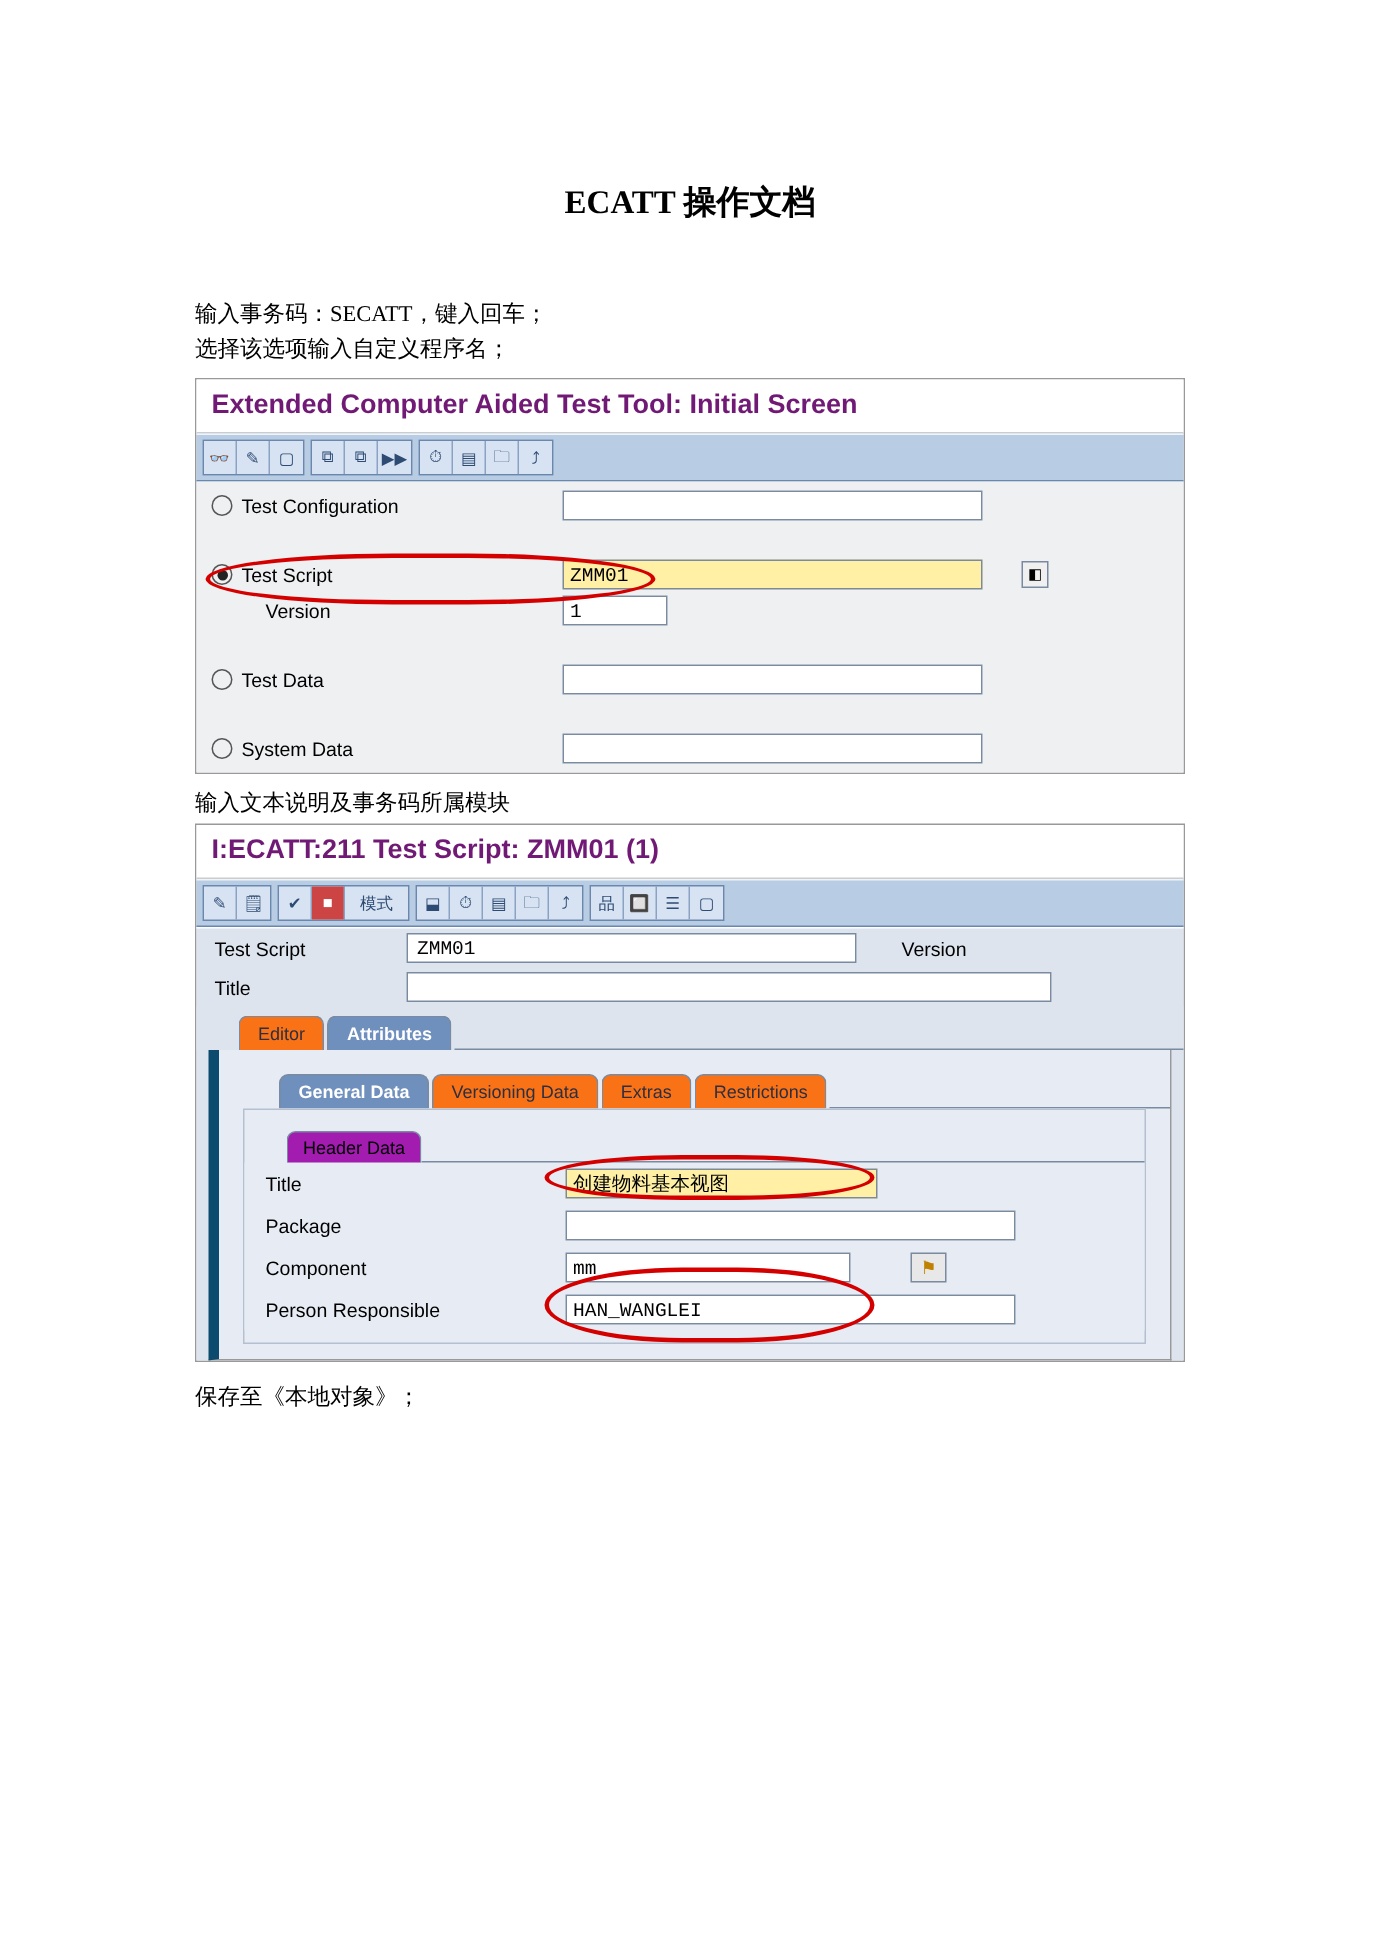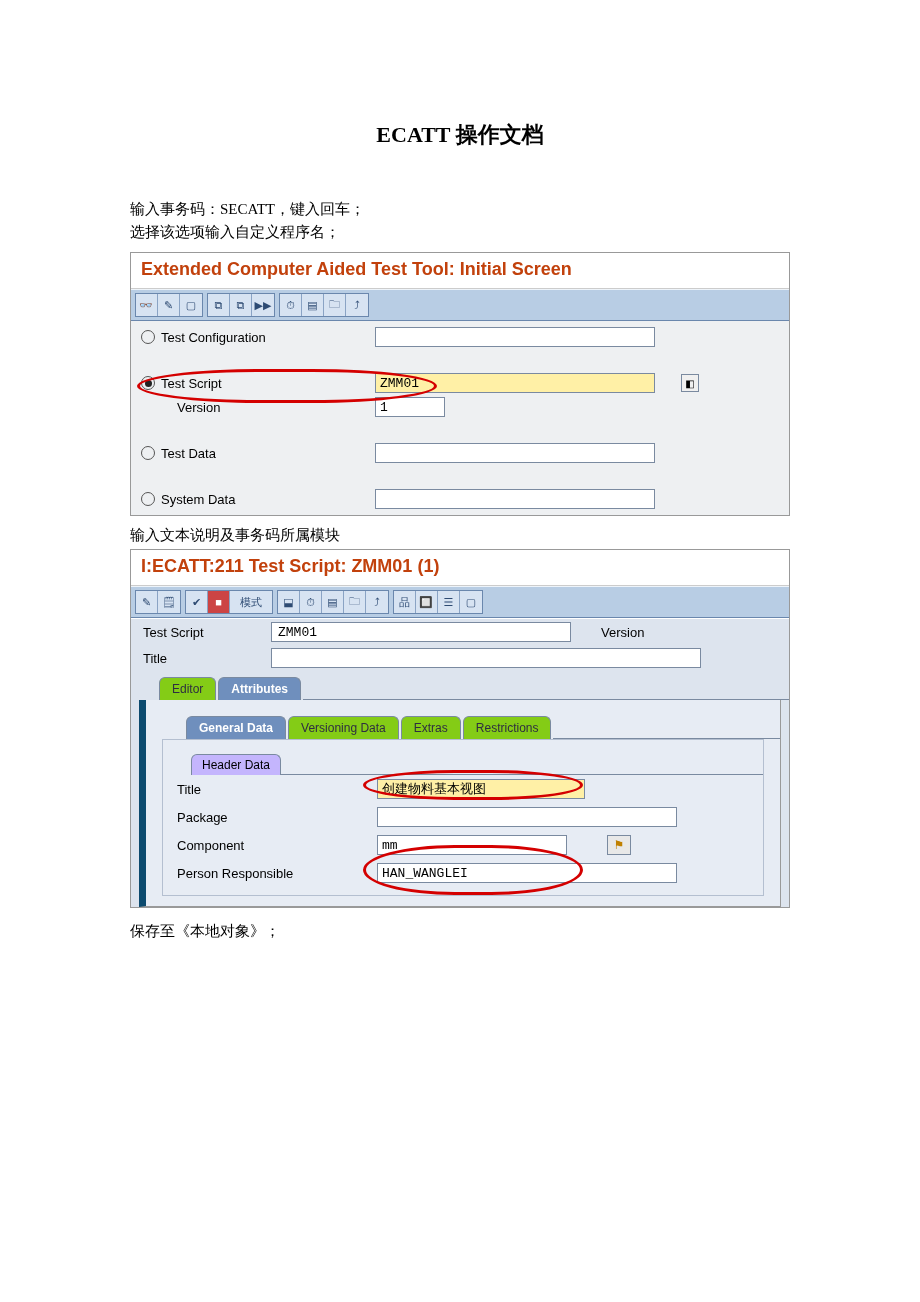--- a/index.html
+++ b/index.html
@@ -1,21 +1,21 @@
 <!DOCTYPE html>
 <html><head>
 <meta charset="utf-8">
 <style>
   * { box-sizing: border-box; }
   body { margin: 0; padding: 0; background: #fff; font-family: Arial, "Microsoft YaHei", sans-serif; width: 920px; }
   .page { padding: 120px 130px 60px 130px; }
   .doc-title { text-align: center; font-size: 22px; font-weight: bold; margin-bottom: 50px; font-family: "SimSun", serif; }
   .body-text { font-size: 15px; margin: 4px 0 2px 0; font-family: "SimSun", serif; }
   .sap-block { margin-top: 10px; border: 1px solid #999; }
-  .sap-title { color: #c2410c; font-weight: bold; font-size: 18px; padding: 6px 10px 8px 10px; font-family: Verdana, Arial, sans-serif; background: #fff; border-bottom: 1px solid #ccc; }
+  .sap-title { color: #701a75; font-weight: bold; font-size: 18px; padding: 6px 10px 8px 10px; font-family: Verdana, Arial, sans-serif; background: #fff; border-bottom: 1px solid #ccc; }
   .sap-toolbar { background: #b8cde4; border-top: 1px solid #eef4fa; border-bottom: 1px solid #6a87ad; padding: 3px 4px; display: flex; gap: 0; }
   .tb-group { display: flex; border: 1px solid #6a87ad; background: #d7e3f2; margin-right: 4px; }
   .tb-btn { width: 22px; height: 22px; display: inline-flex; align-items: center; justify-content: center; border-right: 1px solid #8aa3c4; font-size: 11px; color: #2e4b73; cursor: pointer; }
   .tb-btn:last-child { border-right: none; }
   .tb-wide { width: auto; padding: 0 10px; font-family: Liberation Serif, serif; }
   .sap-form { background: #eef0f2; padding: 2px 0; }
   .form-row { display: flex; align-items: center; padding: 4px 10px; gap: 24px; }
   .radio { width: 14px; height: 14px; border: 1px solid #555; border-radius: 50%; margin-right: 6px; display: inline-flex; align-items: center; justify-content: center; flex-shrink: 0; }
   .radio.sel::after { content: ''; width: 7px; height: 7px; background: #222; border-radius: 50%; }
   .fr-label { width: 210px; font-size: 13px; font-family: Verdana, Arial, sans-serif; display: flex; align-items: center; }
@@ -23,26 +23,26 @@
   .fr-highlight { background: #fff0a6; width: 280px; position: relative; }
   .fr-search { width: 18px; height: 18px; border: 1px solid #7a8aa0; background: #f0f0f0; display: inline-flex; align-items: center; justify-content: center; font-size: 10px; margin-left: 2px; }
   .spacer-row { height: 18px; }
   .circle-red { border: 3px solid #d40000; border-radius: 50% / 60%; position: absolute; pointer-events: none; }
   .sap-block2 { border-left: 7px solid #0c4a6e; border-right: 1px solid #999; border-bottom: 1px solid #999; }
   .pane { background: #dde4ee; border-top: 1px solid #fff; }
   .sub-row { display: flex; align-items: center; padding: 3px 12px; font-size: 13px; font-family: Verdana, Arial, sans-serif; }
   .sub-label { width: 128px; }
   .sub-field { background: #fff; border: 1px solid #7a8aa0; height: 20px; font-family: "Courier New", monospace; font-size: 13px; padding: 0 6px; display: inline-flex; align-items: center; width: 300px; }
   .tabstrip { display: flex; align-items: flex-end; padding: 6px 0 0 28px; background: #dde4ee; position:relative; }
-  .tab { font-size: 12px; padding: 4px 12px; border: 1px solid #7a8aa0; border-bottom: none; background: #84cc16; margin-right: 2px; border-top-left-radius: 6px; border-top-right-radius: 6px; color: #2e2e40; cursor: pointer; }
+  .tab { font-size: 12px; padding: 4px 12px; border: 1px solid #7a8aa0; border-bottom: none; background: #f97316; margin-right: 2px; border-top-left-radius: 6px; border-top-right-radius: 6px; color: #2e2e40; cursor: pointer; }
   .tab.active { background: #6f8fbd; color: #fff; font-weight: bold; }
   .tab-underline { border-bottom: 1px solid #7a8aa0; flex: 1; height: 1px; align-self: flex-end; }
   .inner-pane { background: #e7ecf4; border: 1px solid #b4bfd0; margin: 0 12px 0 12px; padding: 6px 0 8px 0; }
   .group-header { display: flex; align-items: flex-end; padding: 8px 0 0 28px; }
-  .grp-tab { font-size: 12px; padding: 3px 10px; border: 1px solid #7a8aa0; border-bottom: none; background: #c4b5fd; border-top-left-radius: 6px; border-top-right-radius: 6px; }
+  .grp-tab { font-size: 12px; padding: 3px 10px; border: 1px solid #7a8aa0; border-bottom: none; background: #a21caf; border-top-left-radius: 6px; border-top-right-radius: 6px; }
   .gd-row { display: flex; align-items: center; padding: 4px 14px; font-size: 13px; font-family: Verdana, Arial, sans-serif; background: #e7ecf4; }
   .gd-label { width: 200px; }
   .gd-field { background: #fff; border: 1px solid #7a8aa0; height: 20px; font-family: "Courier New", monospace; font-size: 13px; padding: 0 4px; display: inline-flex; align-items: center; }
   .gd-hl { background: #fff0a6; width: 208px; }
   .gd-w { width: 300px; }
   .gd-sm { width: 190px; }
   .flag-btn { margin-left: 40px; width: 24px; height: 20px; border: 1px solid #7a8aa0; background: #e8e8e8; display: inline-flex; align-items: center; justify-content: center; font-size: 12px; color: #c08000; }
   .inner-tabs { display: flex; align-items: flex-end; padding: 10px 0 0 40px; background: #e7ecf4; }
   .rel { position: relative; }
 </style>

